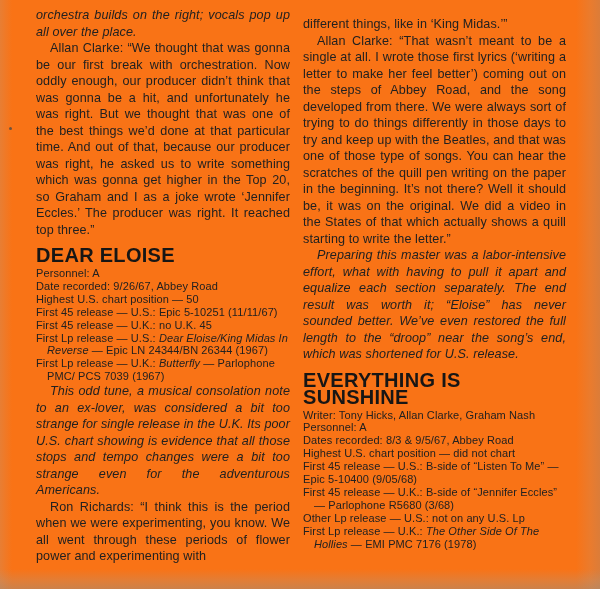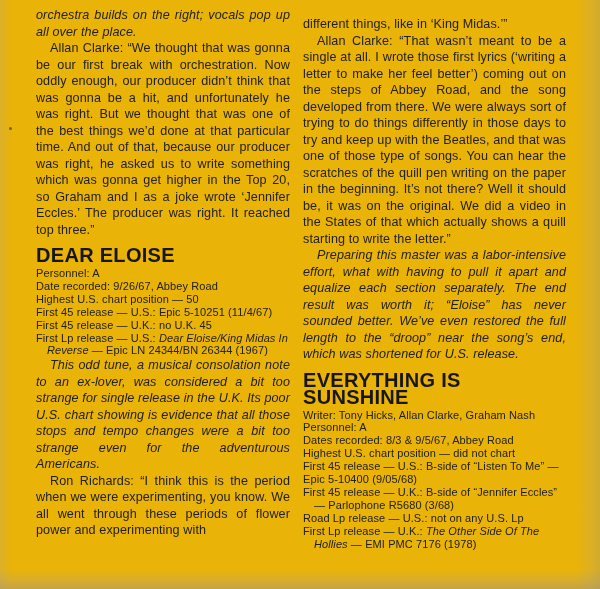--- a/index.html
+++ b/index.html
@@ -1,19 +1,19 @@
 <!DOCTYPE html>
 <html><head>
 <meta charset="utf-8">
 <style>
   html,body{margin:0;padding:0;}
   .page{
     position:relative;
     width:600px;height:589px;
-    background:#eab308;
+    background:#f97316;
     overflow:hidden;
     font-family:"Liberation Sans", sans-serif;
     color:#222120;
     -webkit-font-smoothing:antialiased;
   }
   .col{position:absolute;top:7px;}
   .col-left{left:36px;width:254px;}
   .col-right{left:303px;width:263px;margin-top:9px;}
   p.body{
     margin:0;
@@ -67,44 +67,45 @@
   <div class="col col-left">
     <p class="body italic">orchestra builds on the right; vocals pop up all over the place.</p>
     <p class="body indent">Allan Clarke: “We thought that was gonna be our first break with orchestration. Now oddly enough, our producer didn’t think that was gonna be a hit, and unfortunately he was right. But we thought that was one of the best things we’d done at that particular time. And out of that, because our producer was right, he asked us to write something which was gonna get higher in the Top 20, so Graham and I as a joke wrote ‘Jennifer Eccles.’ The producer was right. It reached top three.”</p>
 
     <h2 class="song">DEAR ELOISE</h2>
 
     <div class="credits">
       <div class="credit"><span>Personnel: A</span></div>
       <div class="credit"><span>Date recorded: 9/26/67, Abbey Road</span></div>
       <div class="credit"><span>Highest U.S. chart position — 50</span></div>
-      <div class="credit"><span>First 45 release — U.S.: Epic 5-10251 (11/4/67)</span></div>
+      <div class="credit"><span>First 45 release — U.S.: Epic 5-10251 (11/11/67)</span></div>
       <div class="credit"><span>First 45 release — U.K.: no U.K. 45</span></div>
       <div class="credit hang"><span>First Lp release — U.S.: </span><span class="it">Dear Eloise/King Midas In Reverse</span><span> — Epic LN 24344/BN 26344 (1967)</span></div>
+      <div class="credit hang"><span>First Lp release — U.K.: </span><span class="it">Butterfly</span><span> — Parlophone PMC/ PCS 7039 (1967)</span></div>
     </div>
 
     <p class="body italic indent commentary-gap">This odd tune, a musical consolation note to an ex-lover, was considered a bit too strange for single release in the U.K. Its poor U.S. chart showing is evidence that all those stops and tempo changes were a bit too strange even for the adventurous Americans.</p>
     <p class="body indent">Ron Richards: “I think this is the period when we were experimenting, you know. We all went through these periods of flower power and experimenting with</p>
   </div>
 
   <div class="col col-right">
     <p class="body">different things, like in ‘King Midas.’”</p>
     <p class="body indent">Allan Clarke: “That wasn’t meant to be a single at all. I wrote those first lyrics (‘writing a letter to make her feel better’) coming out on the steps of Abbey Road, and the song developed from there. We were always sort of trying to do things differently in those days to try and keep up with the Beatles, and that was one of those type of songs. You can hear the scratches of the quill pen writing on the paper in the beginning. It’s not there? Well it should be, it was on the original. We did a video in the States of that which actually shows a quill starting to write the letter.”</p>
     <p class="body italic indent">Preparing this master was a labor-intensive effort, what with having to pull it apart and equalize each section separately. The end result was worth it; “Eloise” has never sounded better. We’ve even restored the full length to the “droop” near the song’s end, which was shortened for U.S. release.</p>
 
     <h2 class="song heading-gap">EVERYTHING IS SUNSHINE</h2>
 
     <div class="credits">
       <div class="credit"><span>Writer: Tony Hicks, Allan Clarke, Graham Nash</span></div>
       <div class="credit"><span>Personnel: A</span></div>
       <div class="credit"><span>Dates recorded: 8/3 &amp; 9/5/67, Abbey Road</span></div>
       <div class="credit"><span>Highest U.S. chart position — did not chart</span></div>
       <div class="credit"><span>First 45 release — U.S.: B-side of “Listen To Me” — Epic 5-10400 (9/05/68)</span></div>
       <div class="credit hang"><span>First 45 release — U.K.: B-side of “Jennifer Eccles” — Parlophone R5680 (3/68)</span></div>
-      <div class="credit"><span>Road Lp release — U.S.: not on any U.S. Lp</span></div>
+      <div class="credit"><span>Other Lp release — U.S.: not on any U.S. Lp</span></div>
       <div class="credit hang"><span>First Lp release — U.K.: </span><span class="it">The Other Side Of The Hollies</span><span> — EMI PMC 7176 (1978)</span></div>
     </div>
   </div>
 
   <div class="speck"></div>
   <div class="edge-left"></div>
   <div class="edge-right"></div>
   <div class="edge-bottom"></div>
 </div>
 

